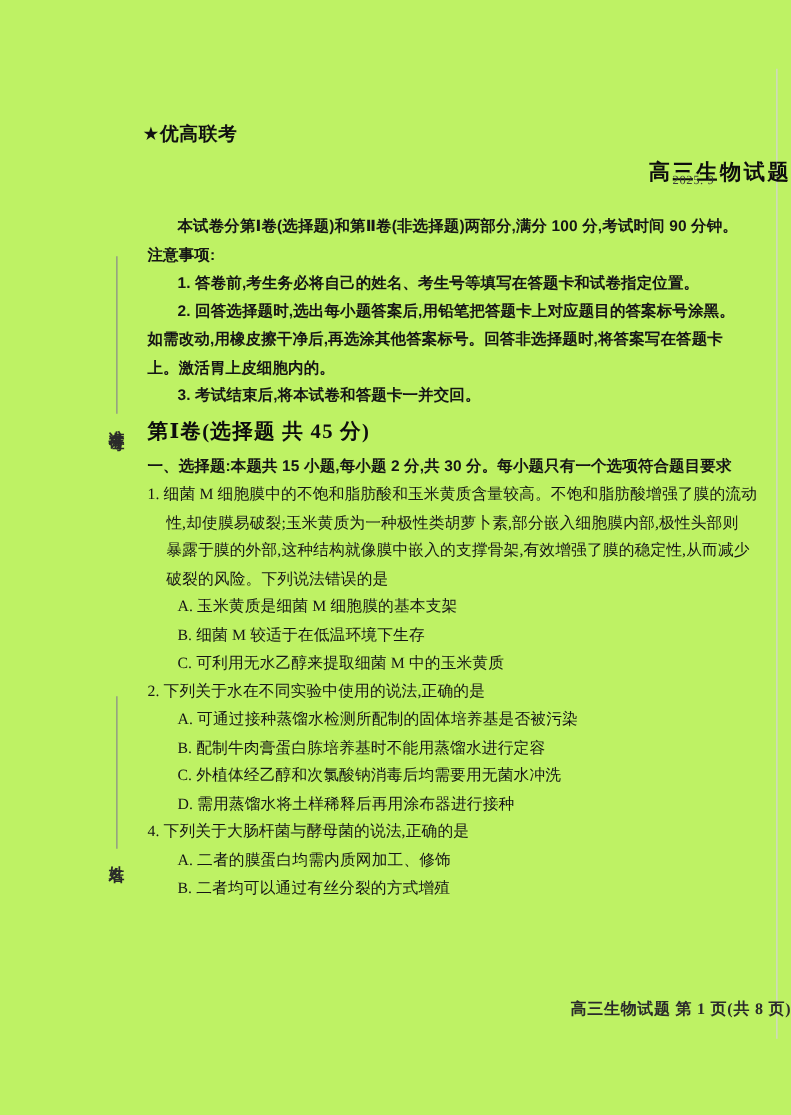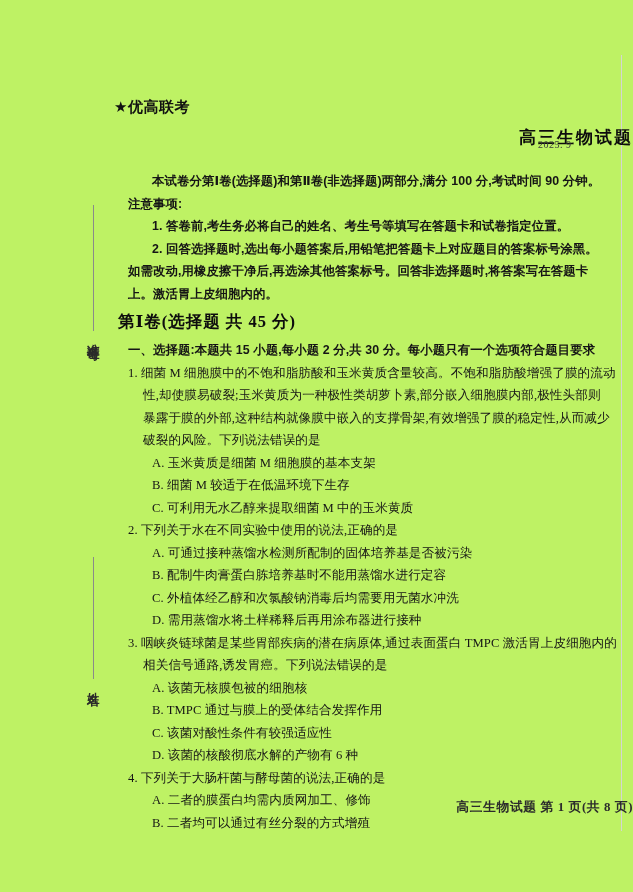--- a/index.html
+++ b/index.html
@@ -96,21 +96,20 @@
     left: 118px;
     top: 170px;
     width: 484px;
   }
   .ln {
     font-size: 12.6px;
     line-height: 22.5px;
     letter-spacing: 0.1px;
     color: #151515;
     white-space: nowrap;
-    margin-left: 10px;
   }
   .ln.bold {
     font-family: "Liberation Sans", "DejaVu Sans", sans-serif;
     font-weight: bold;
     font-size: 12.4px;
   }
   .ind1 { padding-left: 24px; }   
   .ind-opt { padding-left: 24px; } 
   .ind-cont { padding-left: 15px; } 
 
@@ -161,20 +160,21 @@
   <div class="doc-date">2025. 9</div>
 
   <div class="body-area">
 
     <div class="ln ind1 bold">本试卷分第Ⅰ卷(选择题)和第Ⅱ卷(非选择题)两部分,满分 100 分,考试时间 90 分钟。</div>
     <div class="ln bold">注意事项:</div>
     <div class="ln ind1 bold">1. 答卷前,考生务必将自己的姓名、考生号等填写在答题卡和试卷指定位置。</div>
     <div class="ln ind1 bold">2. 回答选择题时,选出每小题答案后,用铅笔把答题卡上对应题目的答案标号涂黑。</div>
     <div class="ln bold">如需改动,用橡皮擦干净后,再选涂其他答案标号。回答非选择题时,将答案写在答题卡</div>
     <div class="ln bold">上。激活胃上皮细胞内的。</div>
+    <div class="ln ind1 bold">3. 考试结束后,将本试卷和答题卡一并交回。</div>
 
     <div class="section-head">第Ⅰ卷(选择题  共 45 分)</div>
 
     <div class="ln bold">一、选择题:本题共 15 小题,每小题 2 分,共 30 分。每小题只有一个选项符合题目要求</div>
 
     <div>
       <div class="ln">1. 细菌 M 细胞膜中的不饱和脂肪酸和玉米黄质含量较高。不饱和脂肪酸增强了膜的流动</div>
       <div class="ln ind-cont">性,却使膜易破裂;玉米黄质为一种极性类胡萝卜素,部分嵌入细胞膜内部,极性头部则</div>
       <div class="ln ind-cont">暴露于膜的外部,这种结构就像膜中嵌入的支撑骨架,有效增强了膜的稳定性,从而减少</div>
       <div class="ln ind-cont">破裂的风险。下列说法错误的是</div>
@@ -184,28 +184,20 @@
     </div>
 
     <div>
       <div class="ln">2. 下列关于水在不同实验中使用的说法,正确的是</div>
       <div class="ln ind-opt">A. 可通过接种蒸馏水检测所配制的固体培养基是否被污染</div>
       <div class="ln ind-opt">B. 配制牛肉膏蛋白胨培养基时不能用蒸馏水进行定容</div>
       <div class="ln ind-opt">C. 外植体经乙醇和次氯酸钠消毒后均需要用无菌水冲洗</div>
       <div class="ln ind-opt">D. 需用蒸馏水将土样稀释后再用涂布器进行接种</div>
     </div>
 
-    <div>
-      <div class="ln">3. 咽峡炎链球菌是某些胃部疾病的潜在病原体,通过表面蛋白 TMPC 激活胃上皮细胞内的</div>
-      <div class="ln ind-cont">相关信号通路,诱发胃癌。下列说法错误的是</div>
-      <div class="ln ind-opt">A. 该菌无核膜包被的细胞核</div>
-      <div class="ln ind-opt">B. TMPC 通过与膜上的受体结合发挥作用</div>
-      <div class="ln ind-opt">C. 该菌对酸性条件有较强适应性</div>
-      <div class="ln ind-opt">D. 该菌的核酸彻底水解的产物有 6 种</div>
-    </div>
 
     <div>
       <div class="ln">4. 下列关于大肠杆菌与酵母菌的说法,正确的是</div>
       <div class="ln ind-opt">A. 二者的膜蛋白均需内质网加工、修饰</div>
       <div class="ln ind-opt">B. 二者均可以通过有丝分裂的方式增殖</div>
     </div>
 
   </div>
 
   <div class="footer">高三生物试题  第 1 页(共 8 页)</div>

